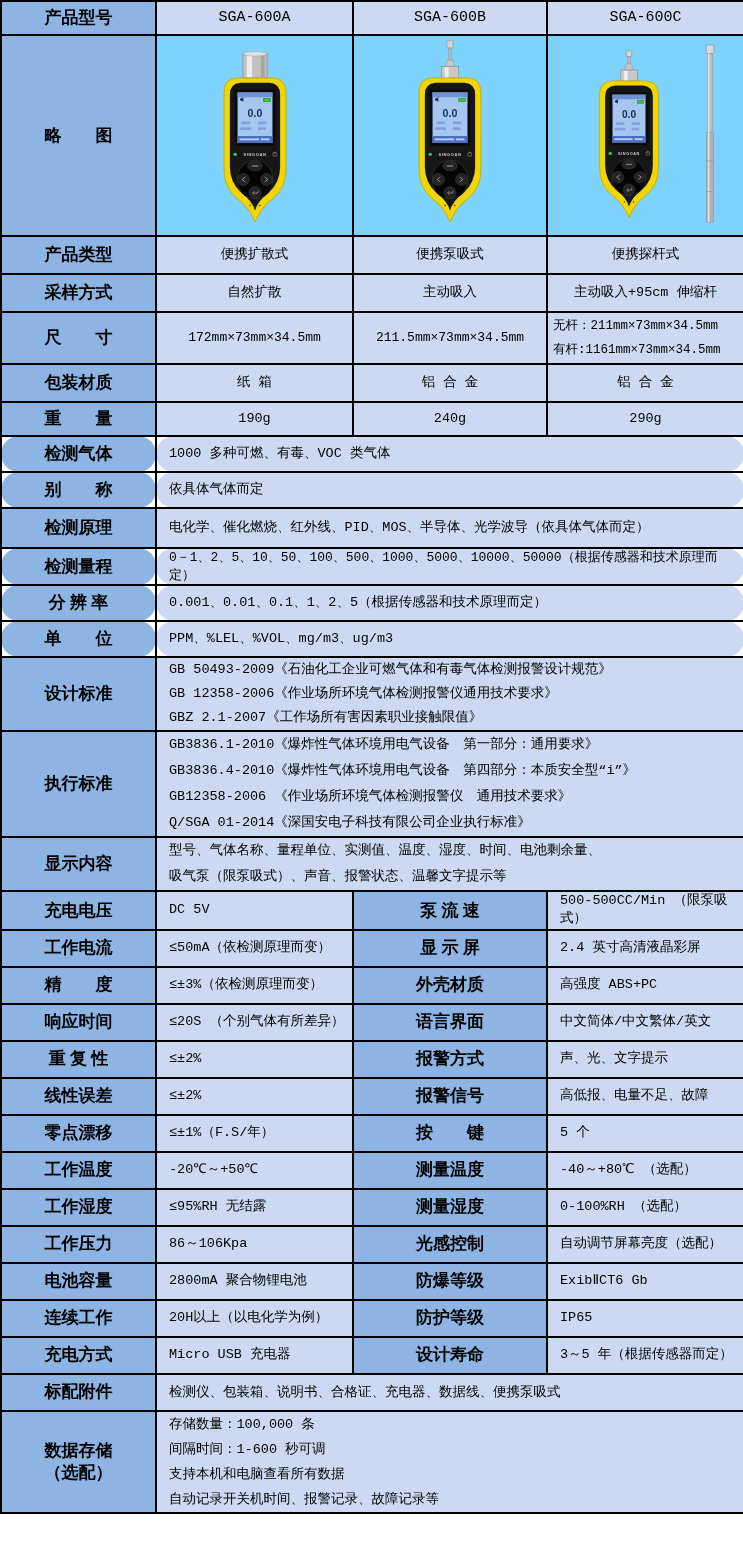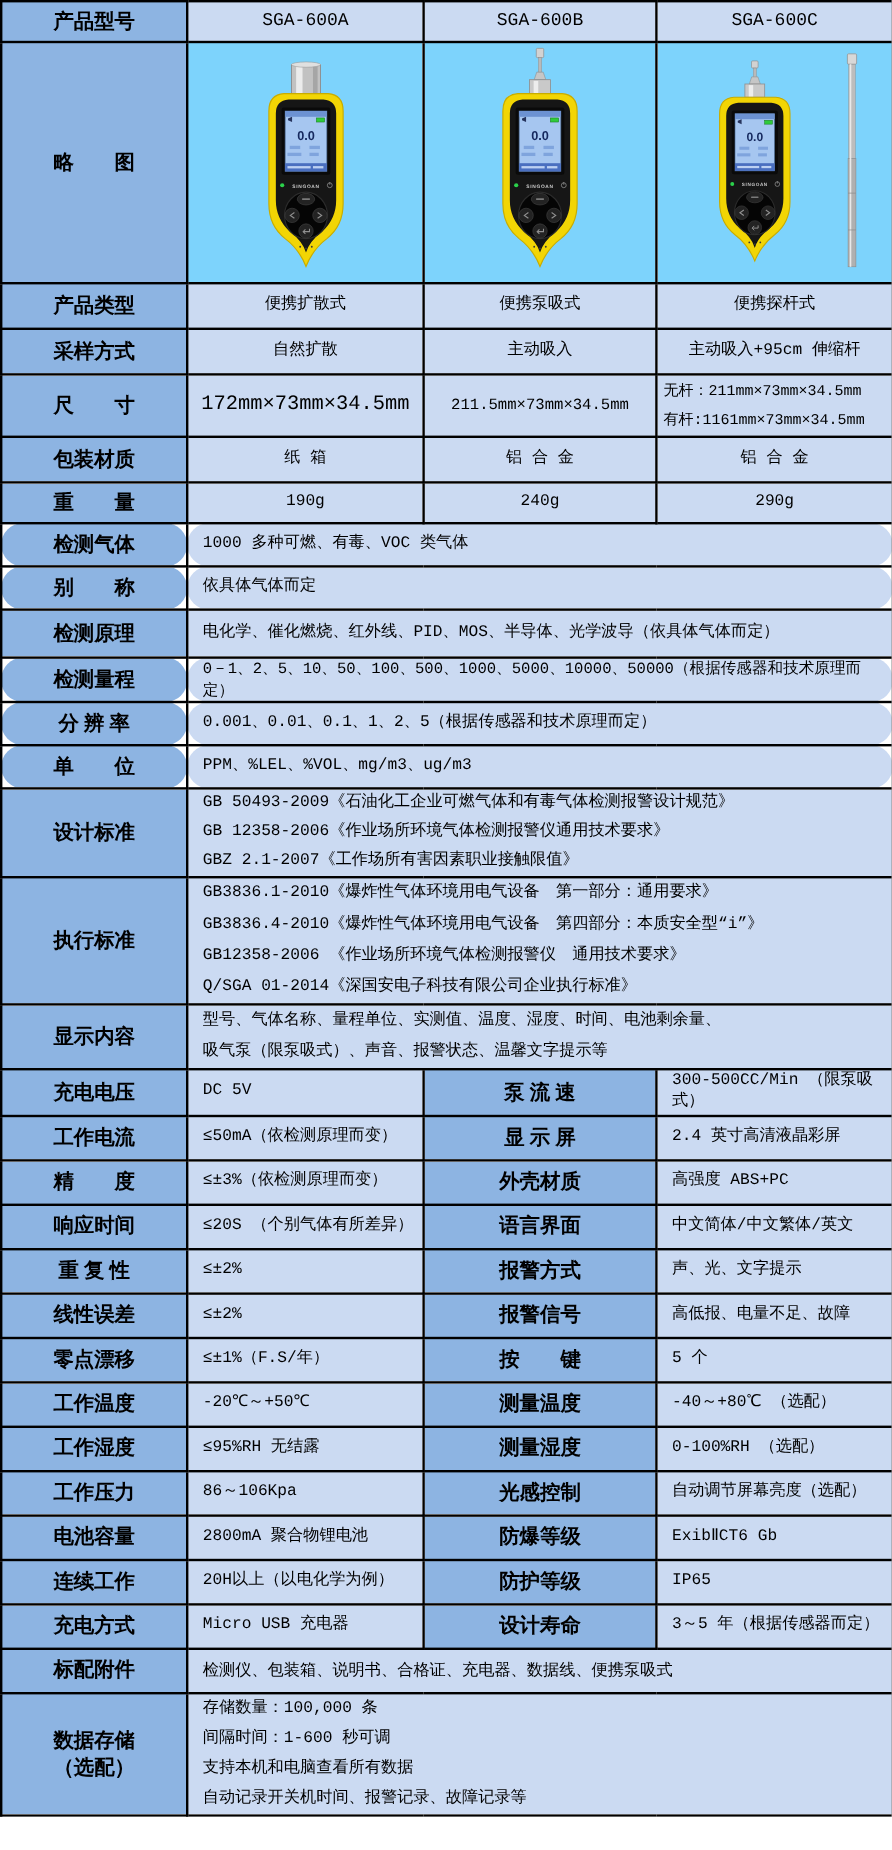--- a/index.html
+++ b/index.html
@@ -207,21 +207,21 @@
 
   <tr class="r-38">
     <td class="lbl">采样方式</td>
     <td class="val center">自然扩散</td>
     <td class="val center">主动吸入</td>
     <td class="val center">主动吸入+95cm 伸缩杆</td>
   </tr>
 
   <tr class="r-size">
     <td class="lbl">尺　　寸</td>
-    <td class="val center" style="font-size:17px">172mm×73mm×34.5mm</td>
+    <td class="val center" style="font-size:13px">172mm×73mm×34.5mm</td>
     <td class="val center" style="font-size:13px">211.5mm×73mm×34.5mm</td>
     <td class="val size-c">
       <div>无杆：211mm×73mm×34.5mm</div>
       <div>有杆:1161mm×73mm×34.5mm</div>
     </td>
   </tr>
 
   <tr class="r-38">
     <td class="lbl">包装材质</td>
     <td class="val center">纸 箱</td>
@@ -285,21 +285,21 @@
     <td class="val wide mline-disp" colspan="3">
       <div>型号、气体名称、量程单位、实测值、温度、湿度、时间、电池剩余量、</div>
       <div>吸气泵（限泵吸式）、声音、报警状态、温馨文字提示等</div>
     </td>
   </tr>
 
   <tr class="r-pair">
     <td class="lbl">充电电压</td>
     <td class="val wide">DC 5V</td>
     <td class="lbl">泵 流 速</td>
-    <td class="val wide">300-500CC/Min （限泵吸式）</td>
+    <td class="val wide">500-500CC/Min （限泵吸式）</td>
   </tr>
   <tr class="r-pair">
     <td class="lbl">工作电流</td>
     <td class="val wide">≤50mA（依检测原理而变）</td>
     <td class="lbl">显 示 屏</td>
     <td class="val wide">2.4 英寸高清液晶彩屏</td>
   </tr>
   <tr class="r-pair">
     <td class="lbl">精　　度</td>
     <td class="val wide">≤±3%（依检测原理而变）</td>

